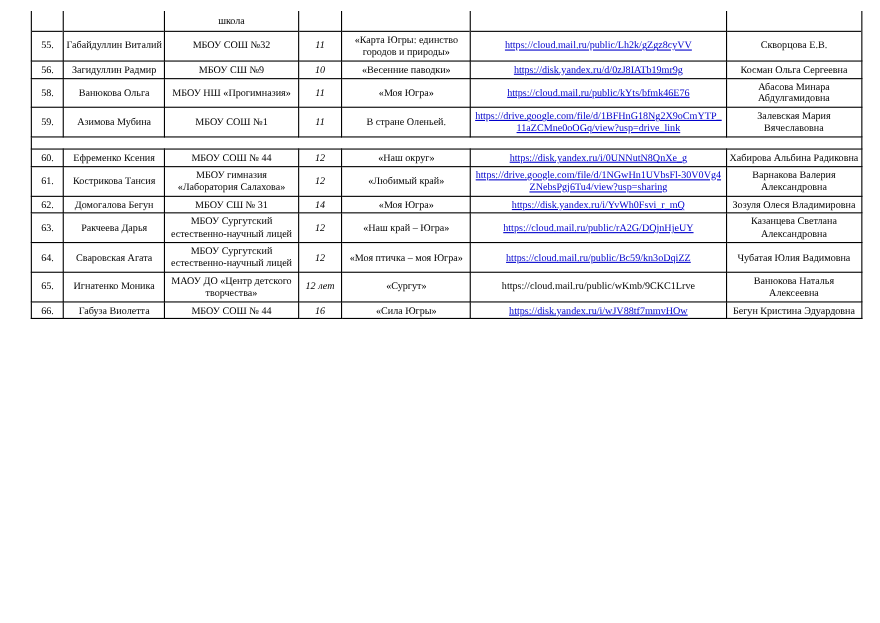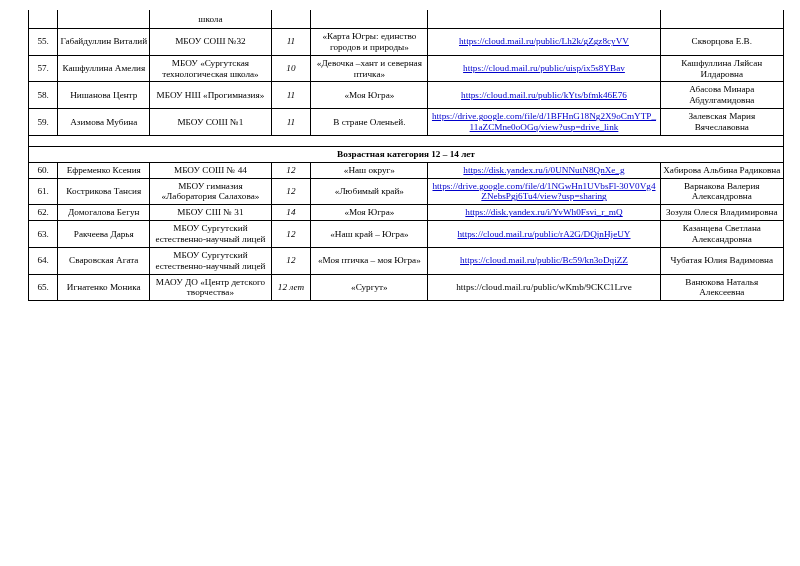--- a/index.html
+++ b/index.html
@@ -109,54 +109,51 @@
       <tr>
         <td class="c-num">55.</td>
         <td class="c-name">Габайдуллин Виталий</td>
         <td class="c-school">МБОУ СОШ №32</td>
         <td class="c-age">11</td>
         <td class="c-title">«Карта Югры: единство городов и природы»</td>
         <td class="c-link"><a class="link" href="#">https://cloud.mail.ru/public/Lh2k/gZgz8cyVV</a></td>
         <td class="c-teacher">Скворцова Е.В.</td>
       </tr>
       <tr>
-        <td class="c-num">57.</td>
-        <td class="c-name">Кашфуллина Амелия</td>
-        <td class="c-school">МБОУ «Сургутская технологическая школа»</td>
+        <td class="c-num">56.</td>
+        <td class="c-name">Загидуллин Радмир</td>
+        <td class="c-school">МБОУ СШ №9</td>
         <td class="c-age">10</td>
-        <td class="c-title">«Девочка –хант и северная птичка»</td>
-        <td class="c-link"><a class="link" href="#">https://cloud.mail.ru/public/uisp/ix5s8YBav</a></td>
-        <td class="c-teacher">Кашфуллина Ляйсан Илдаровна</td>
+        <td class="c-title">«Весенние паводки»</td>
+        <td class="c-link"><a class="link" href="#">https://disk.yandex.ru/d/0zJ8IATb19mr9g</a></td>
+        <td class="c-teacher">Косман Ольга Сергеевна</td>
       </tr>
       <tr>
         <td class="c-num">58.</td>
-        <td class="c-name">Нишанова Центр</td>
+        <td class="c-name">Ванюкова Ольга</td>
         <td class="c-school">МБОУ НШ «Прогимназия»</td>
         <td class="c-age">11</td>
         <td class="c-title">«Моя Югра»</td>
         <td class="c-link"><a class="link" href="#">https://cloud.mail.ru/public/kYts/bfmk46E76</a></td>
         <td class="c-teacher">Абасова Минара Абдулгамидовна</td>
       </tr>
       <tr>
         <td class="c-num">59.</td>
         <td class="c-name">Азимова Мубина</td>
         <td class="c-school">МБОУ СОШ №1</td>
         <td class="c-age">11</td>
         <td class="c-title">В стране Оленьей.</td>
         <td class="c-link"><a class="link" href="#">https://drive.google.com/file/d/1BFHnG18Ng2X9oCmYTP_11aZCMne0oOGq/view?usp=drive_link</a></td>
         <td class="c-teacher">Залевская Мария Вячеславовна</td>
       </tr>
 
       <tr class="spacer-row">
           <td colspan="7"></td>
         </tr>
 
-      <tr class="cat-row">
-        <td colspan="7">Возрастная категория 12 – 14 лет</td>
-      </tr>
 
       <tr>
         <td class="c-num">60.</td>
         <td class="c-name">Ефременко Ксения</td>
         <td class="c-school">МБОУ СОШ № 44</td>
         <td class="c-age">12</td>
         <td class="c-title">«Наш округ»</td>
         <td class="c-link"><a class="link" href="#">https://disk.yandex.ru/i/0UNNutN8QnXe_g</a></td>
         <td class="c-teacher">Хабирова Альбина Радиковна</td>
       </tr>
@@ -200,16 +197,25 @@
         <td class="c-num">65.</td>
         <td class="c-name">Игнатенко Моника</td>
         <td class="c-school">МАОУ ДО «Центр детского творчества»</td>
         <td class="c-age">12 лет</td>
         <td class="c-title">«Сургут»</td>
         <td class="c-link"><a class="plain-link" href="#">https://cloud.mail.ru/public/wKmb/9CKC1Lrve</a></td>
         <td class="c-teacher">Ванюкова Наталья Алексеевна</td>
       </tr>
 
 
+      <tr>
+        <td class="c-num">66.</td>
+        <td class="c-name">Габуза Виолетта</td>
+        <td class="c-school">МБОУ СОШ № 44</td>
+        <td class="c-age">16</td>
+        <td class="c-title">«Сила Югры»</td>
+        <td class="c-link"><a class="link" href="#">https://disk.yandex.ru/i/wJV88tf7mmvHOw</a></td>
+        <td class="c-teacher">Бегун Кристина Эдуардовна</td>
+      </tr>
 
     </tbody>
   </table>
 </div>
 
 </body></html>

